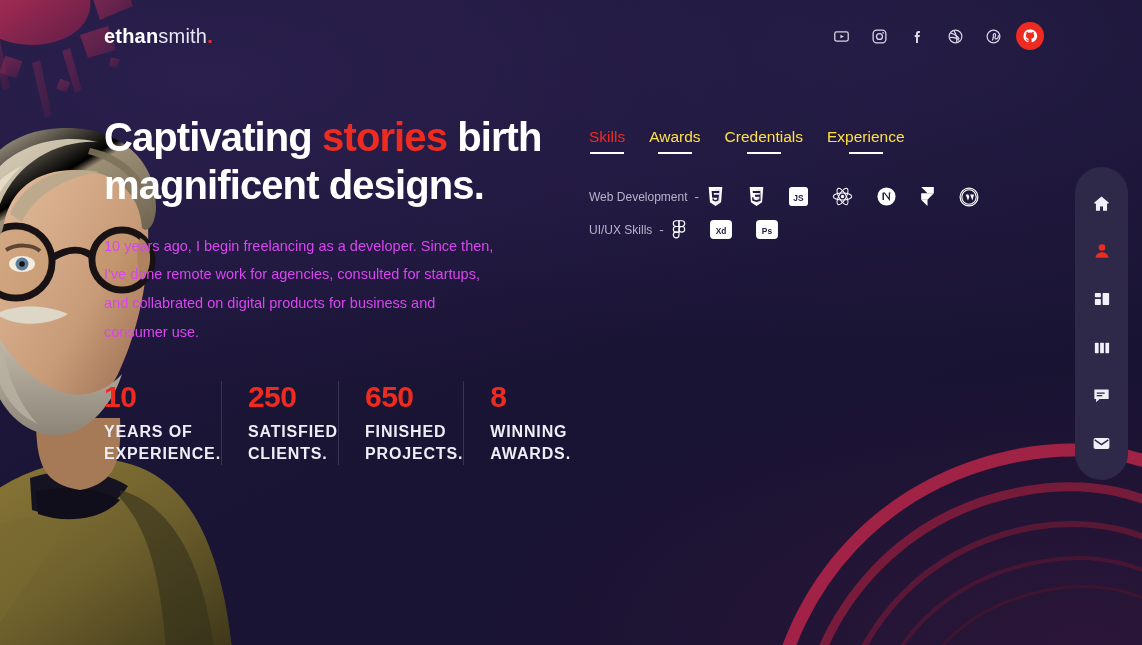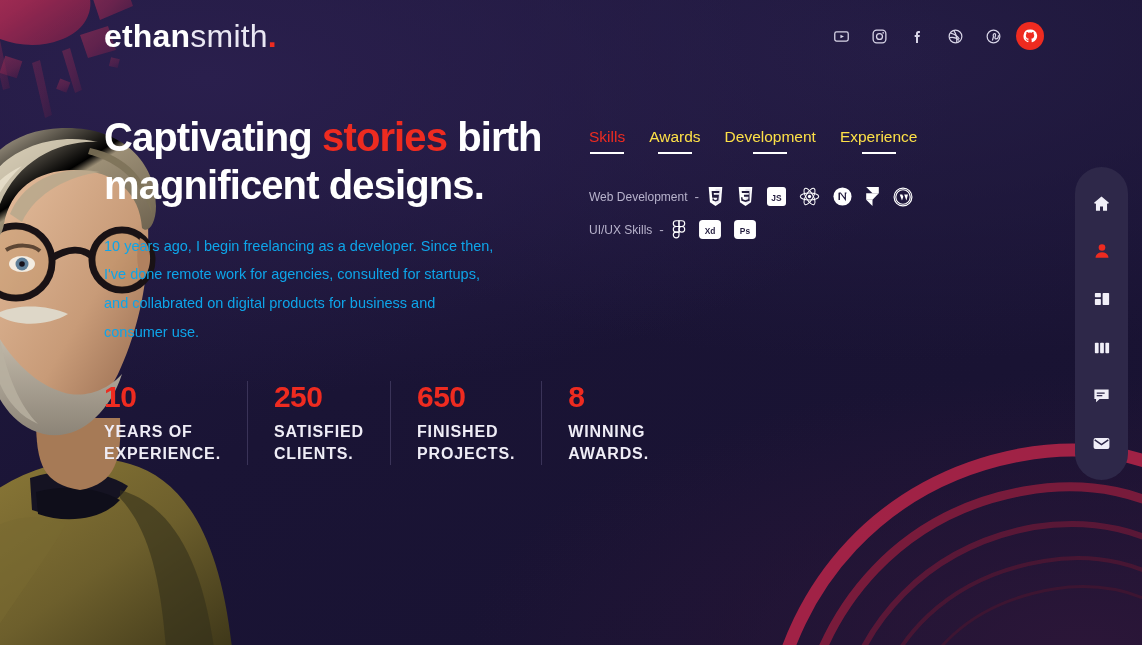--- a/index.html
+++ b/index.html
@@ -28,21 +28,21 @@
 
   
   .portrait{ position:absolute; left:-30px; top:118px; width:330px; height:530px; }
 
   
   .header{
     position:absolute; left:0; right:0; top:0; height:72px;
     display:flex; align-items:center; justify-content:space-between;
     padding:0 98px 0 104px; z-index:6;
   }
-  .logo{ font-size:32px; letter-spacing:.2px; white-space:nowrap; }
+  .logo{ font-size:20px; letter-spacing:.2px; white-space:nowrap; }
   .logo .b{ font-weight:700; color:#fff; }
   .logo .l{ font-weight:400; color:#e9e7f3; }
   .logo .dot{ color:#ee2b20; font-weight:700; }
 
   .socials{ display:flex; align-items:center; gap:8px; }
   .soc{
     width:30px; height:30px; border-radius:50%;
     display:flex; align-items:center; justify-content:center;
     color:#d9d6e8; cursor:pointer;
   }
@@ -51,45 +51,45 @@
 
   
   .left{ position:absolute; left:104px; top:113px; width:450px; z-index:5; }
   h1.headline{
     font-size:40px; line-height:1.21; font-weight:700;
     letter-spacing:-.9px; color:#ffffff;
   }
   h1.headline .accent{ color:#ee2b20; }
   .bio{
     margin-top:22px; width:390px;
-    font-size:14.5px; line-height:1.98; color:#0ea5e9; font-weight:400;
+    font-size:14.5px; line-height:1.98; color:#d946ef; font-weight:400;
   }
 
   .stats{ display:flex; margin-top:34px; }
-  .stat{ padding-right:26px; margin-right:26px; border-right:1px solid #3a3358; }
+  .stat{ margin-right:26px; border-right:1px solid #3a3358; }
   .stat:last-child{ border-right:none; }
   .stat .num{ font-size:30px; font-weight:700; color:#ee2b20; line-height:1.05; letter-spacing:-.5px; }
   .stat .lbl{
     margin-top:9px; font-size:16px; font-weight:700; color:#efedf6;
     letter-spacing:.85px; line-height:1.38; text-transform:uppercase; white-space:pre-line;
   }
 
   
   .right{ position:absolute; left:589px; top:128px; width:420px; z-index:5; }
   .tabs{ display:flex; gap:24px; align-items:flex-start; }
   .tab{ cursor:pointer; text-align:center; }
   .tab .t{ font-size:15.5px; font-weight:500; color:#fde047; display:block; white-space:nowrap; }
   .tab .u{ display:block; height:2px; background:#ffffff; margin:6px auto 0; width:34px; }
   .tab.active .t{ color:#ee2b20; }
 
   .skillrows{ margin-top:26px; }
   .skillrow{ display:flex; align-items:center; height:33px; }
   .skillrow .name{ font-size:12px; color:#b8b3cc; white-space:nowrap; }
   .skillrow .dash{ font-size:13.5px; color:#b8b3cc; margin:0 8px 0 7px; }
-  .icons{ display:flex; align-items:flex-start; gap:13px; }
+  .icons{ display:flex; align-items:flex-start; gap:24px; }
   .icons .ic{ display:flex; align-items:center; justify-content:center; cursor:pointer; }
 
   
   .rail{
     position:absolute; right:14px; top:167px;
     width:53px; height:313px; border-radius:27px;
     background:#2e2849;
     display:flex; flex-direction:column; align-items:center;
     padding:22px 0; justify-content:space-between; z-index:7;
   }
@@ -286,21 +286,21 @@
   <div class="tabs">
     <div class="tab active">
       <span class="t">Skills</span>
       <span class="u"></span>
     </div>
     <div class="tab">
       <span class="t">Awards</span>
       <span class="u"></span>
     </div>
     <div class="tab">
-      <span class="t">Development</span>
+      <span class="t">Credentials</span>
       <span class="u"></span>
     </div>
     <div class="tab">
       <span class="t">Experience</span>
       <span class="u"></span>
     </div>
   </div>
 
   <div class="skillrows">
 

